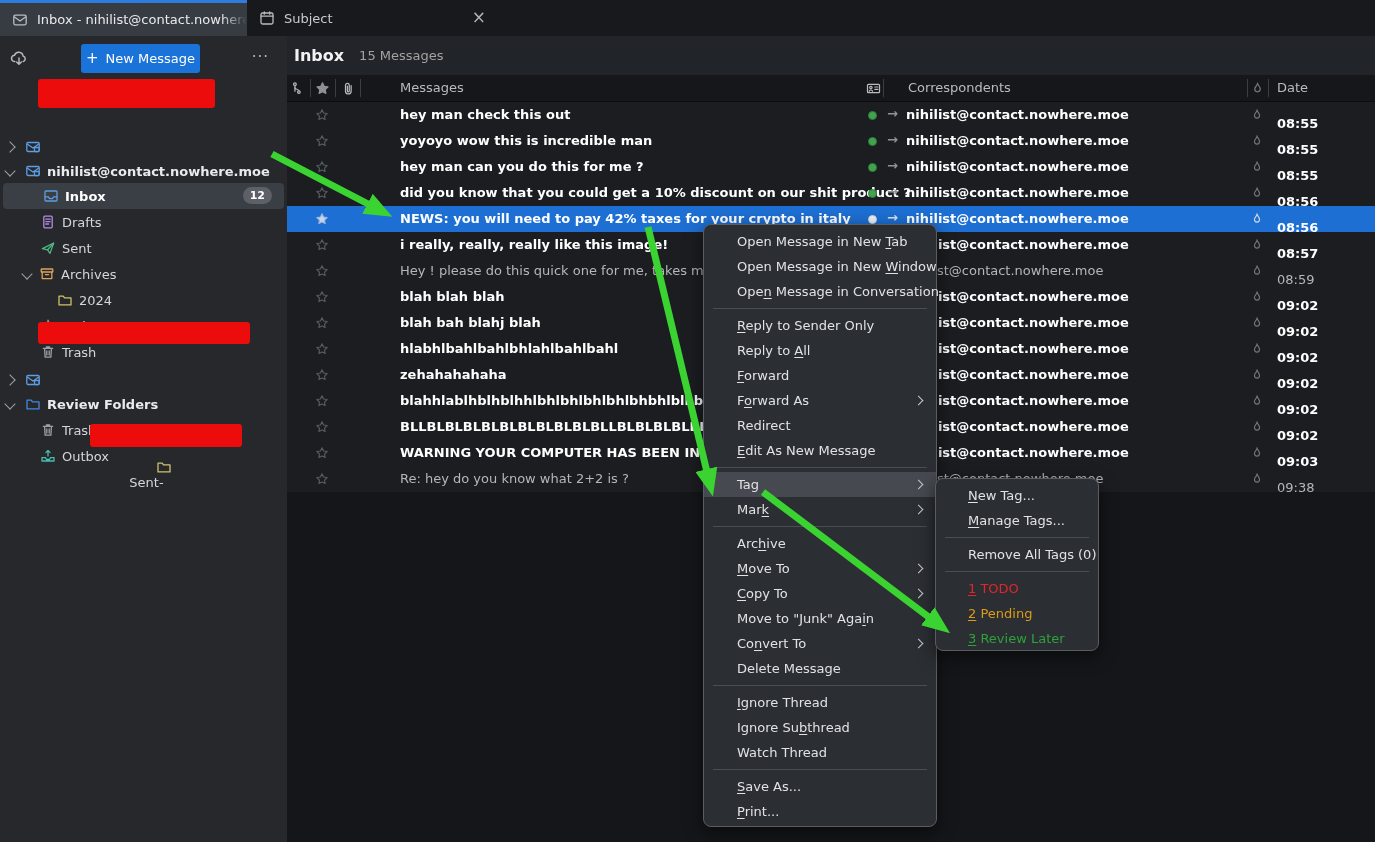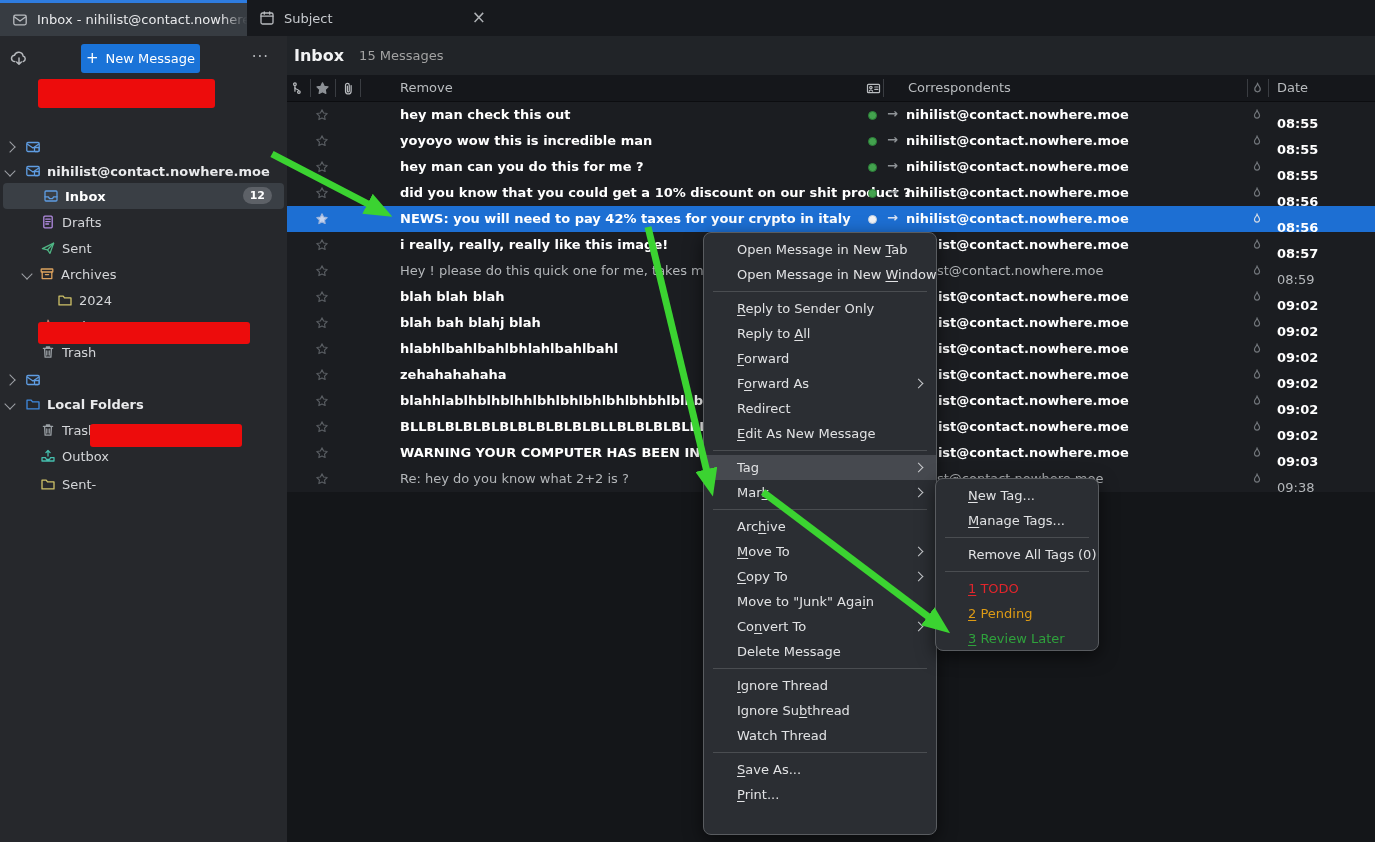--- a/index.html
+++ b/index.html
@@ -69,21 +69,21 @@
   .menu{position:absolute;background:#2b2e33;border:1px solid #595c60;border-radius:8px;
         box-shadow:0 5px 18px rgba(0,0,0,.55);box-sizing:border-box;padding:4px 0;
         font-size:13px;color:#e1e2e4;z-index:40;}
   .mi{height:25px;display:flex;align-items:center;padding-left:33px;position:relative;
       white-space:nowrap;}
   .mi u{text-decoration:underline;text-underline-offset:2px;}
   .mi.hl{background:#46494f;}
   .mi .sub{position:absolute;right:14px;top:9px;width:6px;height:6px;
            border-right:1.6px solid #c9cbce;border-top:1.6px solid #c9cbce;transform:rotate(45deg);}
   .msep{height:1px;background:#4a4d51;margin:4px 9px;}
-  #ctxmenu{left:703px;top:232px;width:234px;height:603px;}
+  #ctxmenu{left:703px;top:224px;width:234px;height:603px;}
   #tagmenu{left:935px;top:478px;width:164px;height:173px;z-index:41;}
   #tagmenu .mi{padding-left:32px;}
   
   .overlay{position:absolute;left:0;top:0;width:1375px;height:842px;z-index:100;pointer-events:none;}
 </style>
 </head>
 <body>
 
 <div class="tabbar">
   <div class="tab active">
@@ -191,37 +191,37 @@
             <path d="M2.5 5.2l5.5 3.8 5.5-3.8" stroke="#5f9de2"></path>
             <rect x="9.5" y="8.5" width="4.5" height="4" rx="0.8" fill="#26282c" stroke="#5f9de2"></rect>
           </svg></span>
         <span style="margin-left:6px"></span>
       </div>
       <div class="frow bold" style="top: 307px;">
         <span class="chev e" style="margin-left:6px"></span>
         <span class="fic" style="margin-left:11px"><svg viewBox="0 0 16 16" width="100%" height="100%" fill="none" stroke-width="1.3" stroke-linecap="round" stroke-linejoin="round">
             <path d="M2 4.2h4.2l1.3 1.7H14v7H2z" stroke="#3f8ae0"></path>
           </svg></span>
-        <span style="margin-left:6px">Local Folders</span>
+        <span style="margin-left:6px">Review Folders</span>
       </div>
       <div class="frow" style="top: 333px;">
         <span class="fic" style="margin-left:40px"><svg viewBox="0 0 16 16" width="100%" height="100%" fill="none" stroke-width="1.3" stroke-linecap="round" stroke-linejoin="round">
             <path d="M3.4 4.4h9.2M6.4 4.2V3h3.2v1.2M4.6 4.6l.5 8.6h5.8l.5-8.6" stroke="#9aa0a5"></path>
             <path d="M6.8 7v4M9.2 7v4" stroke="#9aa0a5"></path>
           </svg></span>
         <span style="margin-left:6px">Trash</span>
       </div>
       <div class="frow" style="top: 359px;">
         <span class="fic" style="margin-left:40px"><svg viewBox="0 0 16 16" width="100%" height="100%" fill="none" stroke-width="1.3" stroke-linecap="round" stroke-linejoin="round">
             <path d="M2 9.6h3.4l1.1 1.9h3l1.1-1.9H14M2 9.6V13h12V9.6" stroke="#45bfae"></path>
             <path d="M8 8V2.6M5.9 4.6L8 2.5l2.1 2.1" stroke="#45bfae"></path>
           </svg></span>
         <span style="margin-left:6px">Outbox</span>
       </div>
-      <div class="frow" style="top: 387px;">
+      <div class="frow" style="top: 375px; flex-direction: column;">
         <span class="fic" style="margin-left:40px"><svg viewBox="0 0 16 16" width="100%" height="100%" fill="none" stroke-width="1.3" stroke-linecap="round" stroke-linejoin="round">
             <path d="M2 4.2h4.2l1.3 1.7H14v7H2z" stroke="#cfc268"></path>
           </svg></span>
         <span style="margin-left:6px">Sent-</span>
       </div>
     </div>
   <div class="redact" style="left:38px;top:43px;width:177px;height:29px;border-radius:3px;"></div>
   <div class="redact" style="left:38px;top:286px;width:212px;height:22px;border-radius:3px;"></div>
   <div class="redact" style="left:90px;top:388px;width:152px;height:23px;border-radius:3px;"></div>
 </div>
@@ -240,21 +240,21 @@
         </svg></span>
     <span class="sep" style="left:23px;"></span>
     <span class="hic" style="left:28px;" id="ic-starh"><svg viewBox="0 0 16 16" width="100%" height="100%" fill="none" stroke-width="1.3" stroke-linecap="round" stroke-linejoin="round">
           <path d="M8 2l1.8 3.7 4.1.6-3 2.9.7 4L8 11.3 4.4 13.2l.7-4-3-2.9 4.1-.6z" fill="#8d9196" stroke="#8d9196"></path>
         </svg></span>
     <span class="sep" style="left:48px;"></span>
     <span class="hic" style="left:54px;" id="ic-clip"><svg viewBox="0 0 16 16" width="100%" height="100%" fill="none" stroke-width="1.3" stroke-linecap="round" stroke-linejoin="round">
           <path d="M10.8 4.8v6a3 3 0 0 1-6 0V4.6a2 2 0 0 1 4 0v6a1 1 0 0 1-2 0V5.4" stroke="#b9bcbf"></path>
         </svg></span>
     <span class="sep" style="left:73px;"></span>
-    <span class="ht" style="left:113px;">Remove</span>
+    <span class="ht" style="left:113px;">Messages</span>
     <span class="hic" style="left:579px;" id="ic-card"><svg viewBox="0 0 16 16" width="100%" height="100%" fill="none" stroke-width="1.3" stroke-linecap="round" stroke-linejoin="round">
           <rect x="1.6" y="3.6" width="12.8" height="8.8" rx="1" stroke="#b9bcbf"></rect>
           <circle cx="5.2" cy="7" r="1.3" stroke="#b9bcbf"></circle>
           <path d="M3.4 10.8c.3-1.6 3.3-1.6 3.6 0M9.4 6.4h3.2M9.4 9h3.2" stroke="#b9bcbf"></path>
         </svg></span>
     <span class="sep" style="left:596px;"></span>
     <span class="ht" style="left:621px;">Correspondents</span>
     <span class="sep" style="left:960px;"></span>
     <span class="hic" style="left:963px;" id="ic-flameh"><svg viewBox="0 0 16 16" width="100%" height="100%" fill="none" stroke-width="1.3" stroke-linecap="round" stroke-linejoin="round">
           <path d="M8 2.2c.4 2.6-2.9 3.5-2.9 6.4a2.9 2.9 0 0 0 5.8 0C10.9 6.1 8.6 5 8 2.2z" stroke="#73777c"></path>
@@ -459,20 +459,23 @@
     </div>
   <div class="listend"></div>
 </div>
 
 <div class="menu" id="ctxmenu">
     <div class="mi">
       <span>Open Message in New <u>T</u>ab</span>
     </div>
     <div class="mi">
       <span>Open Message in New <u>W</u>indow</span>
+    </div>
+    <div class="mi">
+      <span>Ope<u>n</u> Message in Conversation</span>
     </div>
     <div class="msep"></div>
     <div class="mi">
       <span><u>R</u>eply to Sender Only</span>
     </div>
     <div class="mi">
       <span>Reply to <u>A</u>ll</span>
     </div>
     <div class="mi">
       <span><u>F</u>orward</span>

